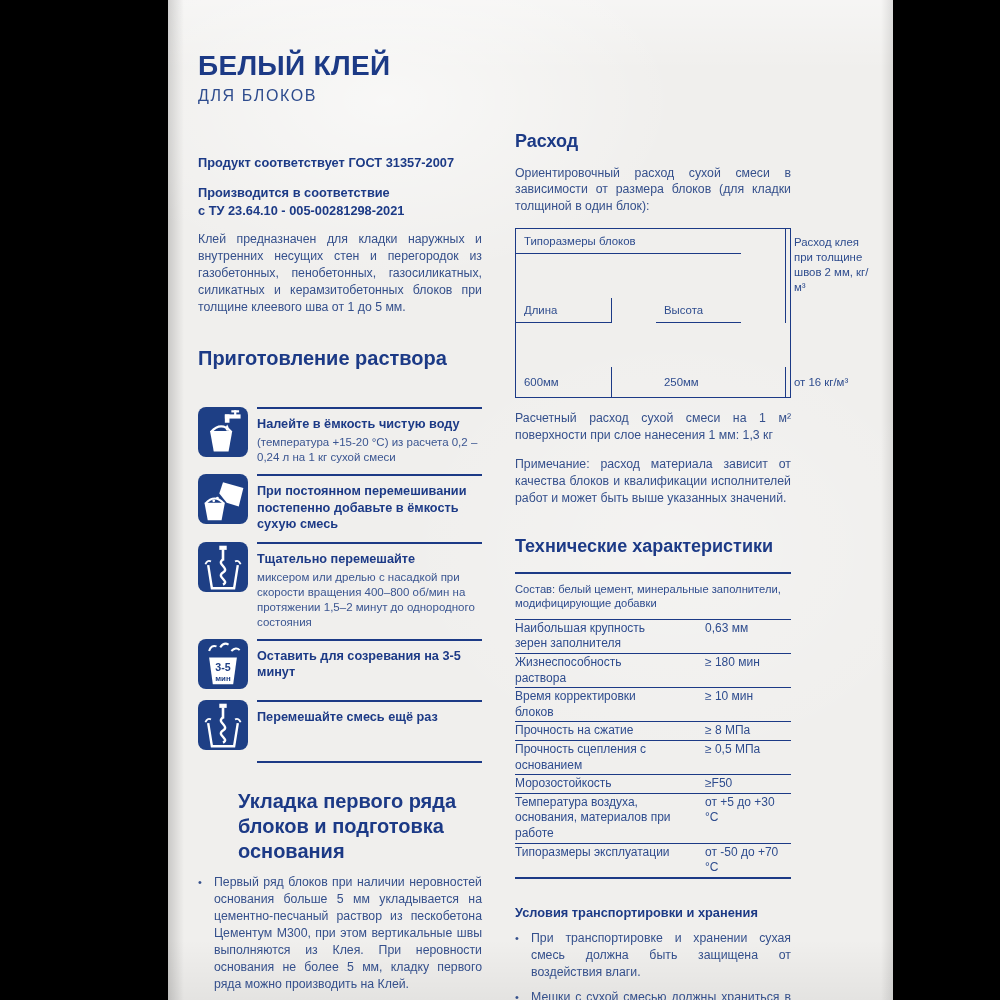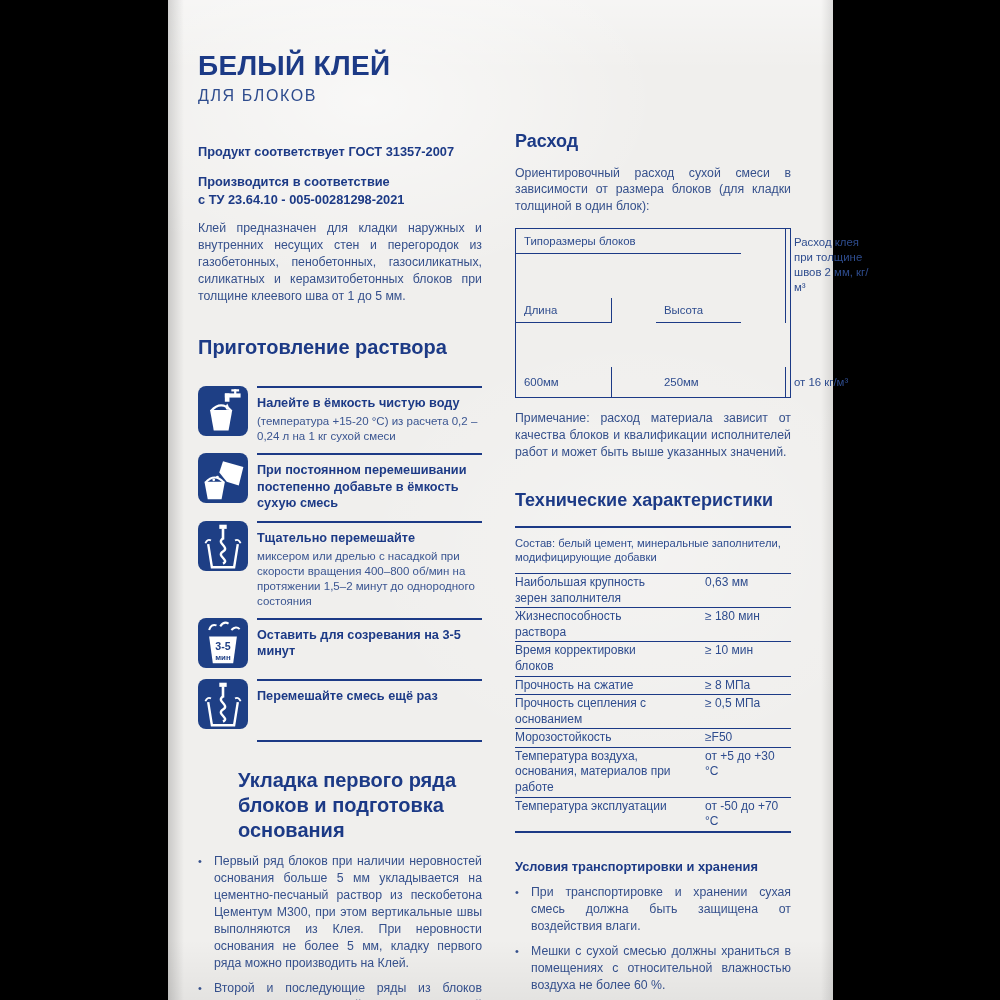--- a/index.html
+++ b/index.html
@@ -1,41 +1,41 @@
 <!DOCTYPE html>
 <html><head>
 <meta charset="utf-8">
 <style>
   html,body{margin:0;padding:0;background:#000;}
   .stage{position:relative;width:1000px;height:1000px;background:#000;overflow:hidden;
          font-family:"Liberation Sans",sans-serif;}
-  .paper{position:absolute;left:168px;top:0;width:665px;height:1000px;
+  .paper{position:absolute;left:168px;top:0;width:725px;height:1000px;
     background-color:#f0efed;
     background-image:
       radial-gradient(ellipse 420px 260px at 30% 10%, rgba(255,255,255,.55), transparent 70%),
       radial-gradient(ellipse 380px 300px at 70% 55%, rgba(255,255,255,.25), transparent 75%),
       linear-gradient(90deg, rgba(0,0,0,.16), rgba(0,0,0,0) 16px),
       linear-gradient(270deg, rgba(0,0,0,.10), rgba(0,0,0,0) 12px),
       linear-gradient(180deg, rgba(255,255,255,.4), rgba(0,0,0,0) 70px),
       linear-gradient(0deg, rgba(0,0,0,.05), rgba(0,0,0,0) 60px);
   }
   .col{position:absolute;top:0;}
   .col-left{left:30px;width:284px;}
   .col-right{left:347px;width:276px;}
   h1{margin:50px 0 0 0;font-size:28px;font-weight:bold;letter-spacing:.3px;color:#1c3a86;}
   .subtitle{margin-top:5px;font-size:16px;letter-spacing:1.6px;color:#2e4c8e;}
   .lbl-bold{margin-top:0;font-size:12.8px;font-weight:bold;color:#1c3a86;line-height:1.35;}
-  .gost{margin-top:38px;}
+  .gost{margin-top:49px;}
   .tu{margin-top:13px;}
   p.body{margin:12px 0 0 0;font-size:12.3px;line-height:1.38;color:#35508c;text-align:justify;}
   h2{margin:30px 0 0 0;font-size:20px;font-weight:bold;color:#1c3a86;line-height:1.25;}
   h2.hr{font-size:18px;}
 
   
-  .steps{margin-top:26px;}
+  .steps{margin-top:36px;}
   .step{display:flex;align-items:stretch;margin-bottom:5px;}
   .step-icon{flex:0 0 50px;height:50px;background:#1e3f85;border-radius:8px;margin-right:9px;}
   .step-icon svg{display:block;width:50px;height:50px;}
   .step-text{flex:1;border-top:2px solid #1c3a86;padding:7px 0 4px 0;min-height:43px;}
   .step-title{font-size:12.7px;font-weight:bold;color:#1c3a86;line-height:1.3;margin:0;}
   .step-note{font-size:11.5px;color:#3a5591;line-height:1.3;margin:3px 0 0 0;}
   .steps-endrule{border-top:2px solid #1c3a86;margin-left:59px;}
 
   
   ul.blist{list-style:none;margin:10px 0 0 0;padding:0;}
@@ -184,20 +184,21 @@
       <div class="ct">
         <div class="a1">Типоразмеры блоков</div>
         <div class="c1">Расход клея при толщине швов 2 мм, кг/м³</div>
         <div class="a2">Длина</div>
         <div class="b2">Высота</div>
         <div class="a3">600мм</div>
         <div class="b3">250мм</div>
         <div class="c3">от 16 кг/м³</div>
       </div>
 
+      <p class="body">Расчетный расход сухой смеси на 1 м² поверхности при слое нанесения 1 мм: 1,3 кг</p>
       <p class="body">Примечание: расход материала зависит от качества блоков и квалификации исполнителей работ и может быть выше указанных значений.</p>
 
       <h2 class="hr" style="margin-top:28px;">Технические характеристики</h2>
       <div class="spec">
         <div class="spec-comp">Состав: белый цемент, минеральные заполнители, модифицирующие добавки</div>
         <div>
             <div class="spec-row">
               <div class="spec-label">Наибольшая крупность зерен заполнителя</div>
               <div class="spec-value">0,63 мм</div>
             </div>
@@ -219,21 +220,21 @@
             </div>
             <div class="spec-row">
               <div class="spec-label">Морозостойкость</div>
               <div class="spec-value">≥F50</div>
             </div>
             <div class="spec-row">
               <div class="spec-label">Температура воздуха, основания, материалов при работе</div>
               <div class="spec-value">от +5 до +30 °C</div>
             </div>
             <div class="spec-row">
-              <div class="spec-label">Температура эксплуатации</div>
+              <div class="spec-label">Типоразмеры эксплуатации</div>
               <div class="spec-value">от -50 до +70 °C</div>
             </div>
           </div>
       </div>
 
       <div class="h3">Условия транспортировки и хранения</div>
       <ul class="blist">
           <li class="bullet">
             <span class="dot">•</span>
             <span>При транспортировке и хранении сухая смесь должна быть защищена от воздействия влаги.</span>

